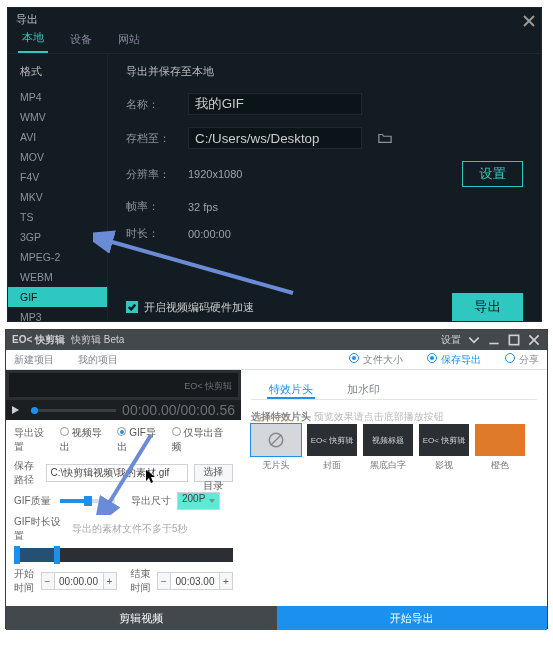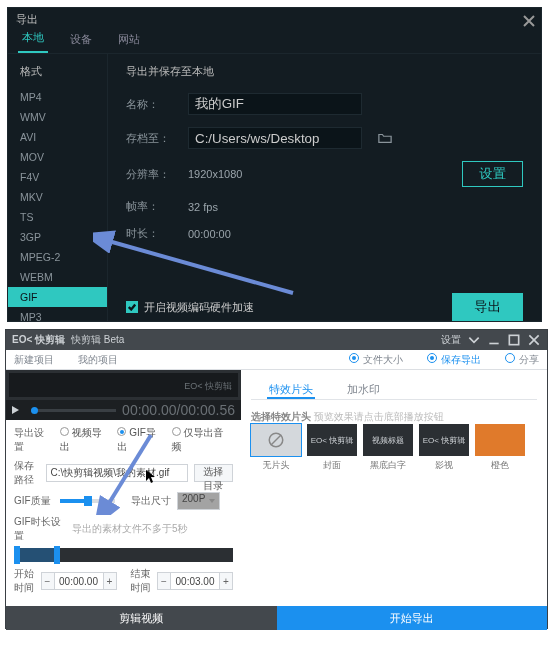--- a/index.html
+++ b/index.html
@@ -61,21 +61,21 @@
   .prog { flex:1; height:3px; background:#3a3f44; position:relative; margin:0 6px; }
   .prog::after{ content:""; position:absolute; left:0; top:-2px; width:7px; height:7px; background:#1b90ef; border-radius:50%; }
 
   .left-form { background:#fff; color:#555; padding:6px 8px; font-size:10px; }
   .lf-row { display:flex; align-items:center; margin-bottom:5px; gap:6px; }
   .lf-lab { width:40px; color:#666; }
   .radio { width:9px; height:9px; border:1px solid #999; border-radius:50%; display:inline-block; position:relative; margin-right:3px; }
   .radio.on::after{ content:""; position:absolute; inset:1.5px; background:#1b90ef; border-radius:50%; }
   .lf-input { border:1px solid #cfd3d8; height:18px; padding:0 4px; background:#fff; color:#444; font-size:10px; }
   .lf-btn { border:1px solid #cfd3d8; background:#f5f7f9; height:18px; padding:0 6px; font-size:10px; color:#555; cursor:pointer; }
-  .lf-sel { border:1px solid #cfd3d8; height:18px; padding:0 14px 0 4px; background:#a3a3a3; color:#444; font-size:10px; position:relative; display:inline-block; min-width:40px; }
+  .lf-sel { border:1px solid #cfd3d8; height:18px; padding:0 14px 0 4px; background:#5eead4; color:#444; font-size:10px; position:relative; display:inline-block; min-width:40px; }
   .lf-sel .car { position:absolute; right:4px; top:6px; width:0;height:0;border-left:3px solid transparent;border-right:3px solid transparent;border-top:4px solid #888; }
   .slider { flex:1; height:4px; background:#d9dde1; position:relative; }
   .slider .knob { position:absolute; left:24px; top:-3px; width:8px; height:10px; background:#1b90ef; }
   .slider .fill { position:absolute; left:0; top:0; height:100%; width:24px; background:#1b90ef; }
   .step-in { display:flex; align-items:center; }
   .step-in .pm { width:14px; height:18px; border:1px solid #cfd3d8; background:#f5f7f9; display:flex; align-items:center; justify-content:center; color:#666; cursor:pointer; }
   .step-in .vv { border:1px solid #cfd3d8; border-left:none; border-right:none; height:18px; width:48px; text-align:center; font-size:10px; color:#444; background:#fff; }
 
   .app-right { flex:1; background:#fff; padding:8px 10px; }
   .rtabs { display:flex; gap:14px; border-bottom:1px solid #e1e4e8; margin-bottom:10px; }

